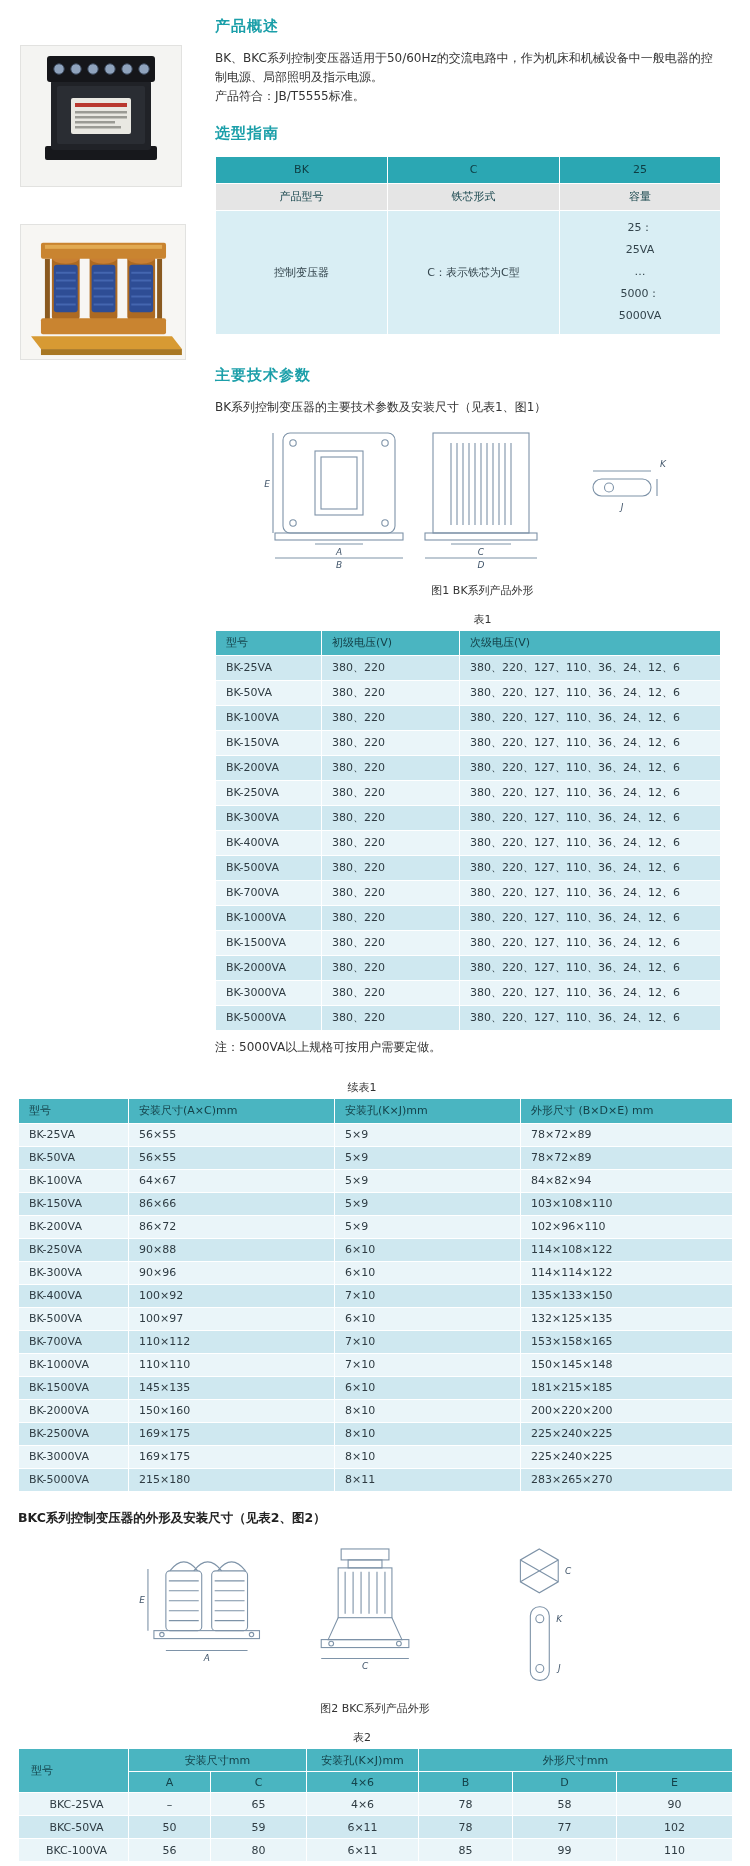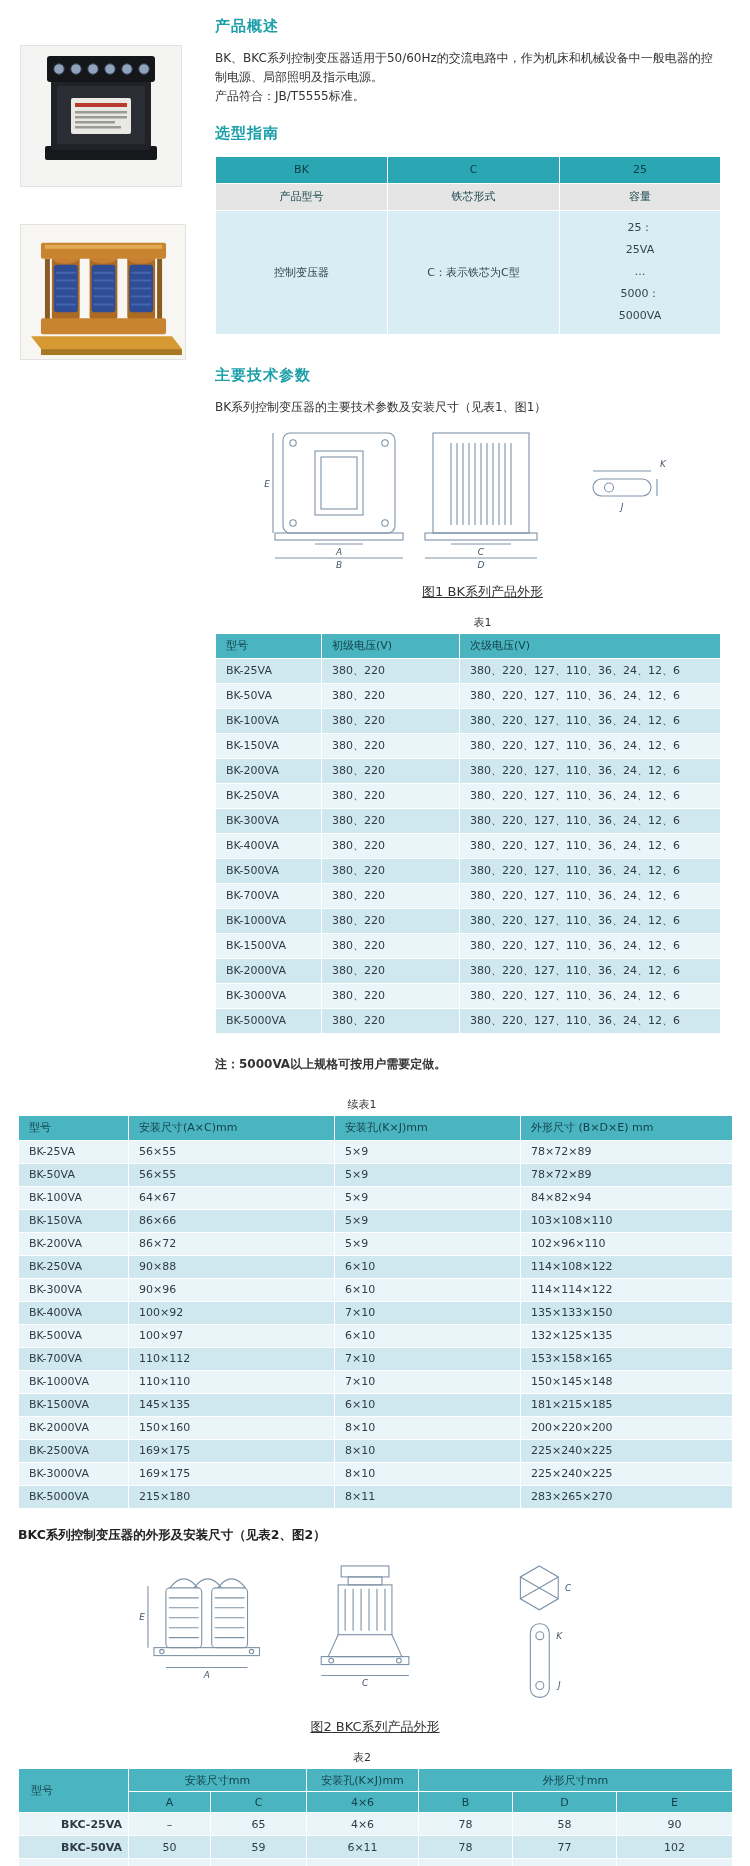--- a/index.html
+++ b/index.html
@@ -45,30 +45,30 @@
 
   
   .t1b { width:714px; margin:0 18px; }
   .t1b tbody tr:nth-of-type(odd)  td { background:#eaf5f9; }
   .t1b tbody tr:nth-of-type(even) td { background:#cfe8f0; }
 
   
   .t2 { width:714px; margin:0 18px; }
   .t2 thead th { text-align:center; padding:3.5px 6px; }
   .t2 tbody td { text-align:center; padding:4.5px 6px; }
-  .t2 tbody td:first-child { text-align:right; padding-left:12px;font-weight:bold; }
+  .t2 tbody td:first-child { text-align:center; padding-left:12px; }
   .t2 tbody tr:nth-of-type(odd)  td { background:#eaf5f9; }
   .t2 tbody tr:nth-of-type(even) td { background:#cfe8f0; }
 
   
   figure { margin:10px auto 0; text-align:center; }
   .fig1 { width:440px; }
   .fig2 { width:478px; margin-top:14px; }
-  figcaption { font-size:13px; color:#333; margin-top:7px;text-decoration:underline; }
-  .note { font-size:12px; margin-top:22px; color:#333;font-weight:bold; }
+  figcaption { font-size:11px; color:#333; margin-top:7px; }
+  .note { font-size:12px; margin-top:8px; color:#333; }
 
   .full { margin-top:24px; }
   .full .tbl-label { margin-right:26px; }
   .bkc-intro { font-size:12.5px; font-weight:bold; color:#222; margin:18px 11px 4px 18px; }
   .spacer-sec { height:14px; }
 </style>
 </head>
 <body>
 
 <div class="page">

